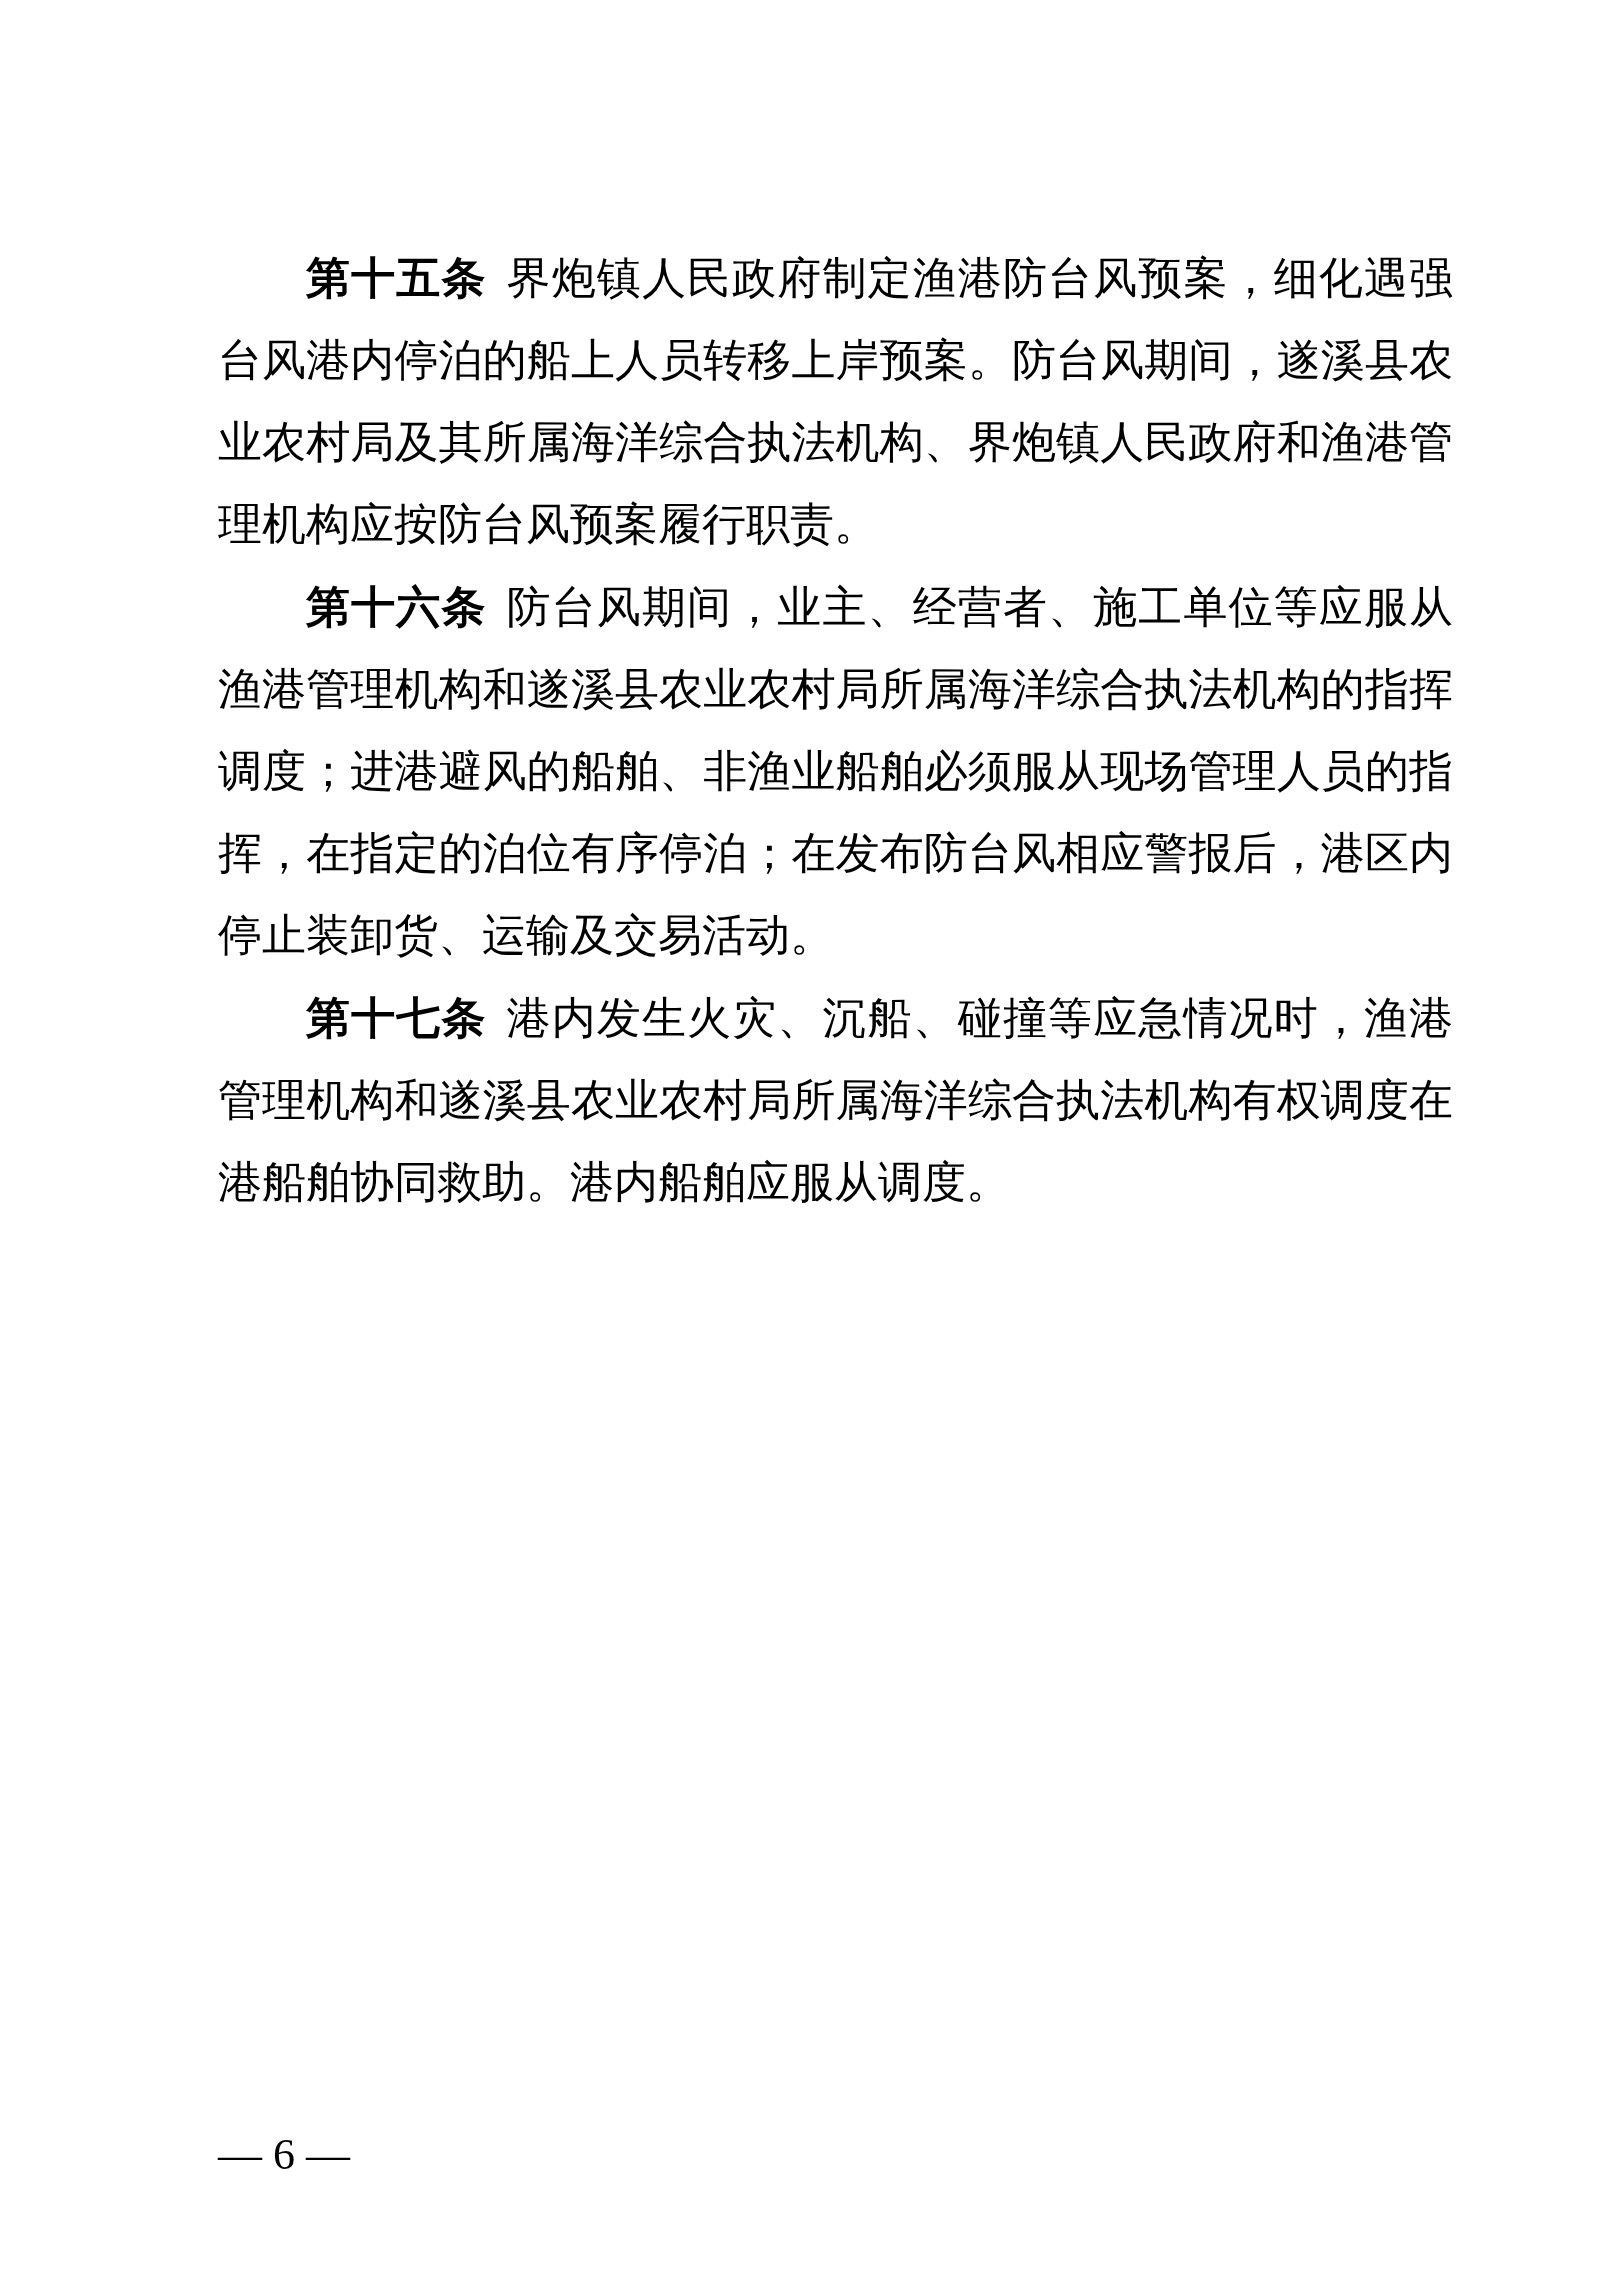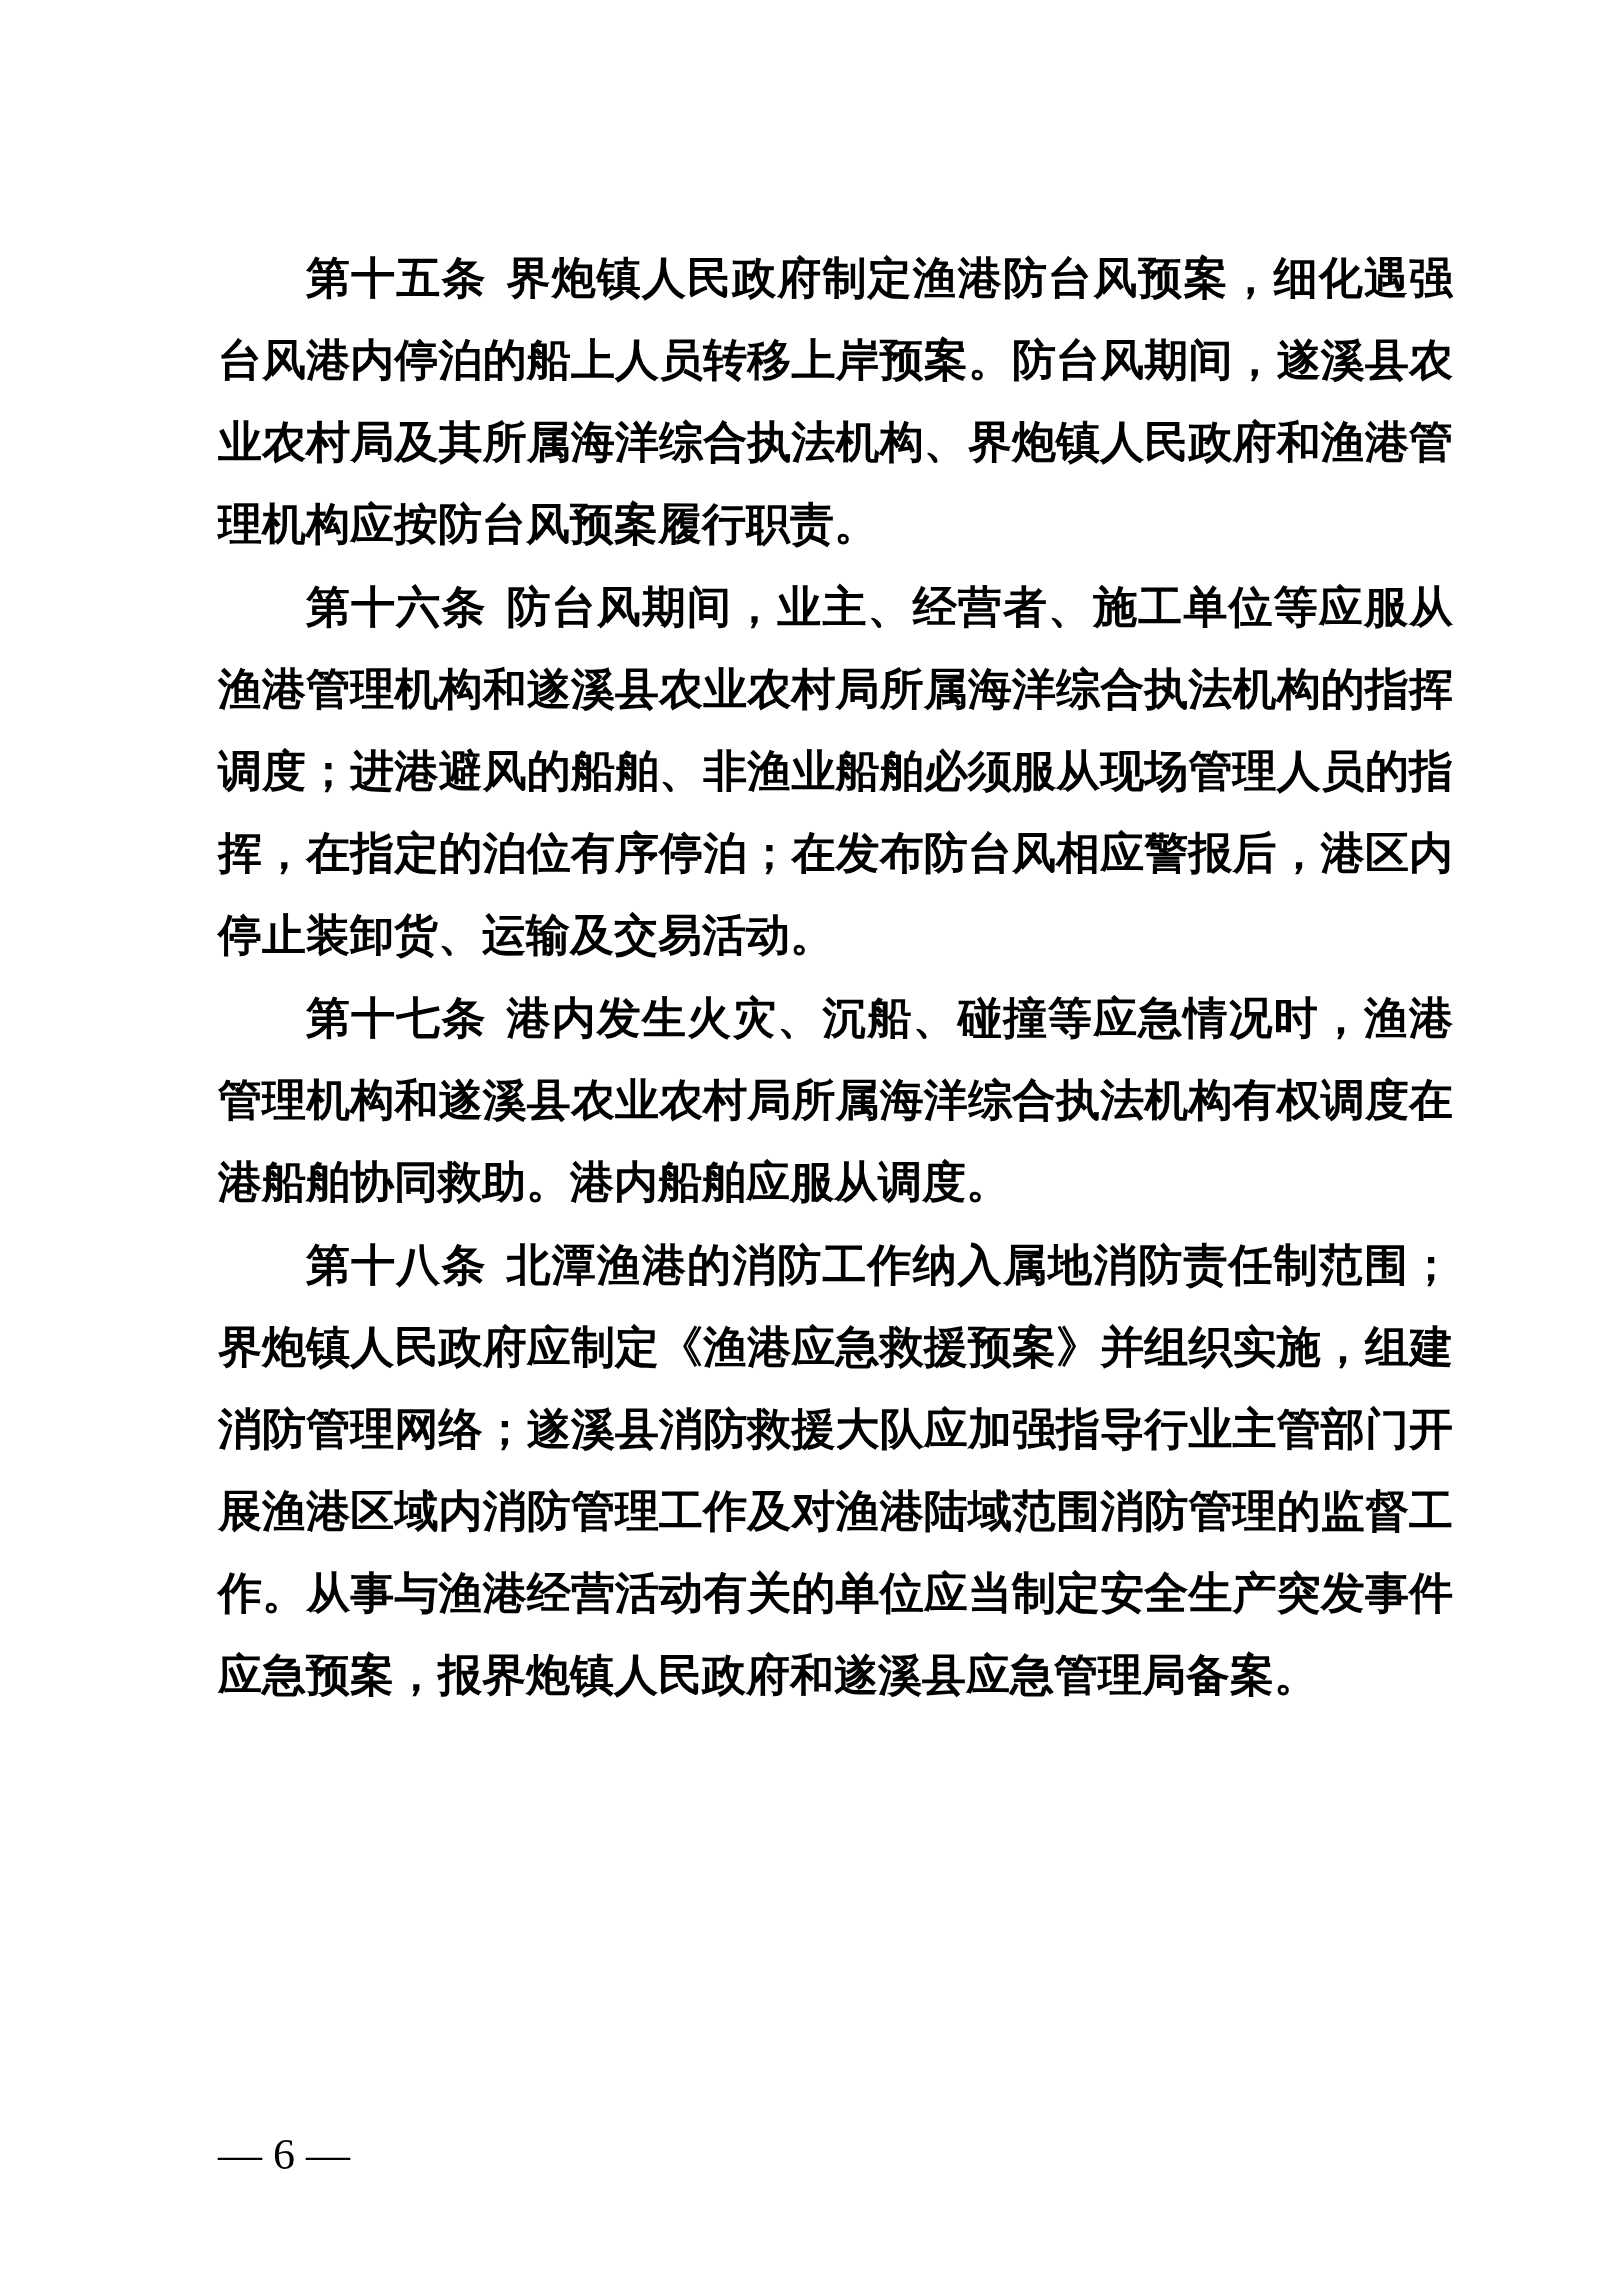--- a/index.html
+++ b/index.html
@@ -30,21 +30,21 @@
     margin: 0;
     padding: 0;
     text-indent: 88px; 
   }
   .art-num {
     font-weight: 700;
     font-family: "Liberation Sans", "DejaVu Sans", sans-serif;
     margin-right: 20px; 
   }
   .art-text {
-    font-weight: 700;
+    font-weight: 400;
   }
   .footer {
     position: absolute;
     left: 218px;
     top: 2129px;
     font-size: 44px;
     line-height: 51px;
     font-family: "Liberation Serif", "DejaVu Serif", serif;
     white-space: pre;
   }
@@ -55,21 +55,20 @@
 <div class="page">
 
   <main class="content">
 
     <p class="article"><strong class="art-num">第十五条</strong><span class="art-text">界炮镇人民政府制定渔港防台风预案，细化遇强台风港内停泊的船上人员转移上岸预案。防台风期间，遂溪县农业农村局及其所属海洋综合执法机构、界炮镇人民政府和渔港管理机构应按防台风预案履行职责。</span></p>
 
     <p class="article"><strong class="art-num">第十六条</strong><span class="art-text">防台风期间，业主、经营者、施工单位等应服从渔港管理机构和遂溪县农业农村局所属海洋综合执法机构的指挥调度；进港避风的船舶、非渔业船舶必须服从现场管理人员的指挥，在指定的泊位有序停泊；在发布防台风相应警报后，港区内停止装卸货、运输及交易活动。</span></p>
 
     <p class="article"><strong class="art-num">第十七条</strong><span class="art-text">港内发生火灾、沉船、碰撞等应急情况时，渔港管理机构和遂溪县农业农村局所属海洋综合执法机构有权调度在港船舶协同救助。港内船舶应服从调度。</span></p>
 
-    <p class="article"><strong class="art-num">第十八条</strong><span class="art-text">北潭渔港的消防工作纳入属地消防责任制范围；界炮镇人民政府应制定《渔港应急救援预案》并组织实施，组建消防管理网络；遂溪县消防救援大队应加强指导行业主管部门开展渔港区域内消防管理工作及对渔港陆域范围消防管理的监督工作。从事与渔港经营活动有关的单位应当制定安全生产突发事件应急预案，报界炮镇人民政府和遂溪县应急管理局备案。</span></p>
 
 
   </main>
 
   <div class="footer">— 6 —</div>
 
 </div>
 
 
 </body></html>

